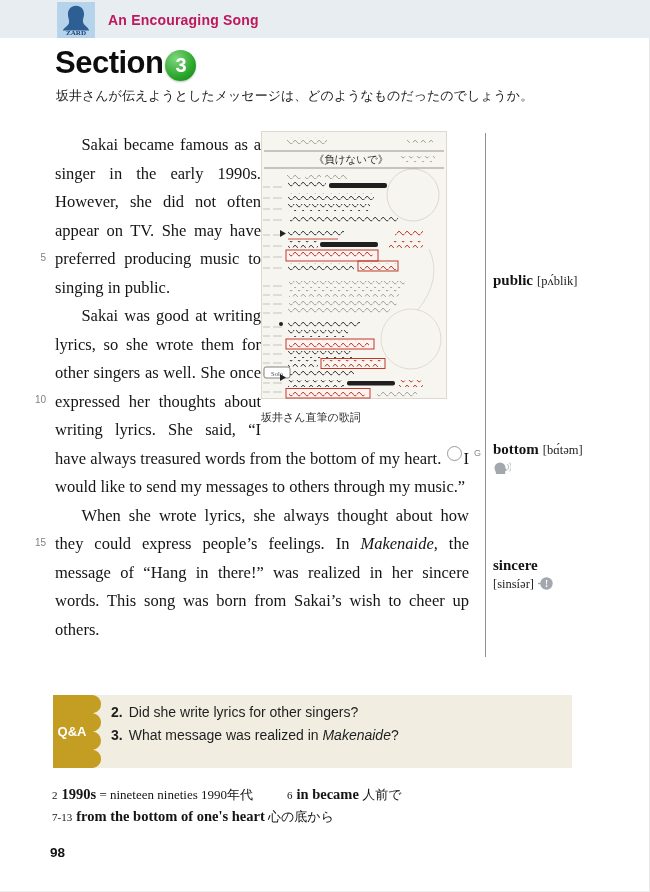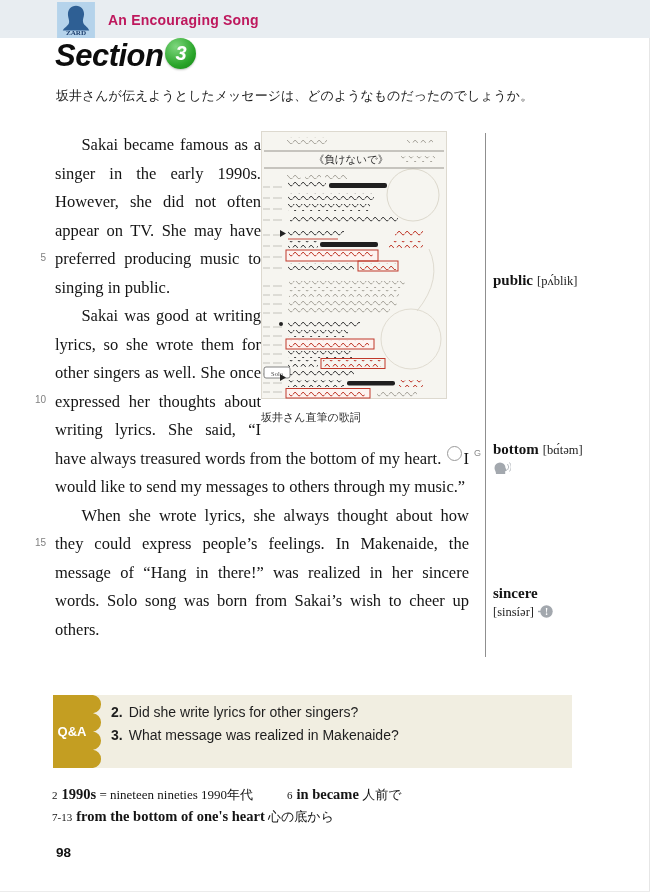--- a/index.html
+++ b/index.html
@@ -7,60 +7,60 @@
     width:650px;height:892px;position:relative;background:#ffffff;
     font-family:"Liberation Sans",sans-serif;overflow:hidden;
   }
   
   .band{position:absolute;left:0;top:0;width:650px;height:38px;background:#e8edf1;}
   .logo{position:absolute;left:56px;top:2px;width:40px;height:36px;}
   .band-title{position:absolute;left:108px;top:12px;font-size:14px;font-weight:bold;color:#be185d;letter-spacing:.2px;}
   .page-edge-r{position:absolute;right:0;top:38px;width:1px;height:854px;background:#e6e6e6;}
   .page-edge-b{position:absolute;left:0;bottom:0;width:650px;height:1px;background:#ececec;}
   
-  .section-row{position:absolute;left:55px;top:38px;display:flex;align-items:flex-start;font-style:italic;}
+  .section-row{position:absolute;left:55px;top:45px;display:flex;align-items:flex-end;}
   .section-word{font-size:31px;font-weight:bold;color:#0d0d0d;letter-spacing:-.5px;}
   .sec-circle{width:31px;height:31px;border-radius:50%;margin-left:2px;
     background:radial-gradient(circle at 35% 28%, #7ed67e, #2aa52a 62%, #128312);
     color:#fff;font-size:20px;font-weight:bold;display:flex;align-items:center;justify-content:center;
     box-shadow:0 1px 2px rgba(0,0,0,.25);}
   .lead-jp{position:absolute;left:56px;top:87px;font-size:13px;color:#1c1c1c;}
   
   .line-num{position:absolute;left:28px;width:18px;text-align:right;font-size:10px;color:#808080;}
   .main-text{position:absolute;left:55px;top:131px;width:414px;
     font-family:"Liberation Serif",serif;font-size:16.5px;line-height:28.5px;
     color:#141414;text-align:justify;}
   .main-text p{margin:0;text-indent:1.6em;}
   .figure{float:right;width:208px;margin-bottom:7px;}
   .figure svg.ms{display:block;width:186px;height:268px;}
   .fig-caption{font-family:"Liberation Sans",sans-serif;font-size:11px;color:#2a2a2a;margin-top:4px;text-indent:0;}
   .gmark{display:inline-block;width:13px;height:13px;border:1px solid #9a9a9a;border-radius:50%;
     color:#8a8a8a;font-size:9px;line-height:12px;text-align:center;font-family:"Liberation Sans",sans-serif;
     vertical-align:8px;margin:0 2px 0 1px;}
-  .it{}
+  .it{font-style:italic;}
   
   .vrule{position:absolute;left:485px;top:133px;width:1px;height:524px;background:#8f8f8f;}
   .vocab{position:absolute;left:493px;width:150px;font-family:"Liberation Serif",serif;color:#141414;}
   .vocab .w{font-weight:bold;font-size:15px;}
   .vocab .ipa{font-size:12.5px;color:#222;margin-top:48px;}
   .vicon{display:inline-block;vertical-align:-3px;}
   
   .qa-box{position:absolute;left:53px;top:695px;width:519px;height:73px;background:#f1eee1;}
   .qa-tab{position:absolute;left:0;top:0;width:50px;height:73px;}
   .qa-items{position:absolute;left:58px;top:6px;font-size:14px;color:#1e1e1e;}
   .qa-row{height:23px;line-height:23px;}
   .qa-num{font-weight:bold;margin-right:6px;}
   
   .footnotes{position:absolute;left:52px;top:786px;width:525px;font-family:"Liberation Serif",serif;color:#141414;}
   .fn-line{margin-bottom:4px;font-size:13.5px;}
   .fn-ref{font-size:11px;margin-right:4px;}
   .fn-term{font-weight:bold;font-size:14.5px;}
   .fn-def{font-size:13px;text-align:center;}
   .fn-gap{display:inline-block;width:34px;}
-  .page-num{position:absolute;left:56px;top:845px;font-size:13.5px;font-weight:bold;color:#111;}
+  .page-num{position:absolute;left:50px;top:845px;font-size:13.5px;font-weight:bold;color:#111;}
 </style>
 </head>
 <body>
 
 <div class="band"></div>
 <svg class="logo" viewBox="0 0 40 38">
   <rect x="0" y="0" width="40" height="38" fill="#b5d3eb"></rect>
   <path d="M20,4 c-5.5,0 -8.5,4 -8.5,9 0,4 2,6.5 1,9.5 -1,3 -4.5,4 -6.5,7.5 h28 c-2,-4.5 -5.5,-4.5 -6.5,-8.5 -0.8,-3.2 1,-5.5 1,-8.5 0,-5 -3,-9 -8.5,-9 z" fill="#2e5f94"></path>
   <text x="20" y="35" text-anchor="middle" font-family="Liberation Serif,serif" font-size="7.5" font-weight="bold" fill="#1d3f6e">ZARD</text>
 </svg>
@@ -152,37 +152,37 @@
       <rect x="86" y="250" width="48" height="4.5" rx="2" fill="#1f1f1f"></rect>
       <rect x="138" y="249" width="24" height="7" fill="url(#hwr)"></rect>
       <rect x="25" y="257.5" width="84" height="9.5" fill="#fdf3f0" stroke="#c0392b" stroke-width="1"></rect>
       <rect x="28" y="259" width="76" height="7" fill="url(#hwr)"></rect>
       <rect x="116" y="259" width="40" height="7" fill="url(#hwg)"></rect>
     </svg>
     <div class="fig-caption">坂井さん直筆の歌詞</div>
   </div>
   <p><span>Sakai became famous as a singer in the early 1990s.  However, she did not often appear on TV.  She may have preferred producing music to singing in public.</span></p>
   <p><span>Sakai was good at writing lyrics, so she wrote them for other singers as well.  She once expressed her thoughts about writing lyrics.  She said, “I have always treasured words from the bottom of my heart. </span><span class="gmark">G</span><span>I would like to send my messages to others through my music.”</span></p>
-  <p><span>When she wrote lyrics, she always thought about how they could express people’s feelings.  In </span><span class="it">Makenaide,</span><span> the message of “Hang in there!” was realized in her sincere words.  Solo song was born from Sakai’s wish to cheer up others.</span></p>
+  <p><span>When she wrote lyrics, she always thought about how they could express people’s feelings.  In </span><span class="it">Makenaide,</span><span> the message of “Hang in there!” was realized in her sincere words.  This song was born from Sakai’s wish to cheer up others.</span></p>
 </div>
 
 <div class="vrule"></div>
 <div class="vocab" style="top:271px">
   <span class="w">public</span>
   <span class="ipa">[pʌ́blik]</span>
 </div>
 <div class="vocab" style="top:440px">
   <span class="w">bottom</span>
   <span class="ipa">[bɑ́təm]</span><br>
   <svg class="vicon" width="18" height="15" viewBox="0 0 18 15">
     <path d="M3,14 c0,-3 -1.5,-3.5 -1.5,-6 a5.5,5.5 0 1 1 11,0 l1.5,2.5 -1.8,0.7 0,2.8 -3.2,0 0,0 z" fill="#a3a8ae"></path>
     <path d="M14.5,4 q2.5,3 0,6 M16.5,2.5 q3.5,4.5 0,9" stroke="#b8bcc1" stroke-width="1" fill="none"></path>
   </svg>
 </div>
-<div class="vocab" style="top:584px">
+<div class="vocab" style="top:556px">
   <span class="w">sincere</span><br>
   <span class="ipa">[sinsíər]</span>
   <svg class="vicon" width="15" height="15" viewBox="0 0 15 15">
     <path d="M0,7.5 h3" stroke="#a3a8ae" stroke-width="1.5"></path>
     <circle cx="8.5" cy="7.5" r="6.2" fill="#a3a8ae"></circle>
     <text x="8.5" y="10.8" text-anchor="middle" font-size="9.5" font-weight="bold" fill="#ffffff">!</text>
   </svg>
 </div>
 
 <div class="qa-box">

